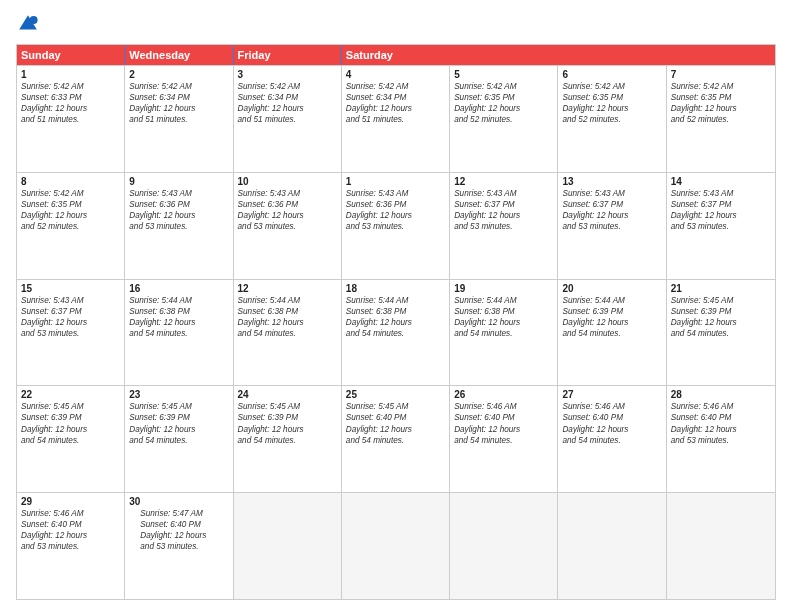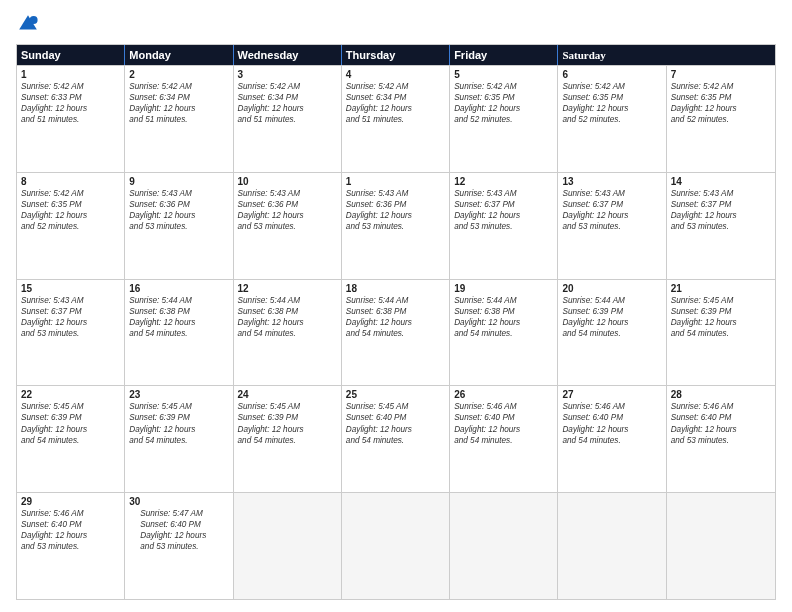--- a/index.html
+++ b/index.html
@@ -61,31 +61,31 @@
     }
     .calendar {
       flex: 1;
       display: flex;
       flex-direction: column;
       border: 1px solid #ccc;
     }
     .cal-header-row {
       display: grid;
       grid-template-columns: repeat(7, 1fr);
-      background: #0f172a;
+      background: #ef4444;
     }
     .cal-header-cell {
       color: #fff;
       font-size: 11px;
       font-weight: bold;
       padding: 4px 4px;
       text-align: left;
       border-right: 1px solid #3a7bd5;
     }
-    .cal-header-cell:last-child { border-right: none; font-family: Liberation Serif, serif; }
+    .cal-header-cell:last-child { border-right: none; }
     .cal-body {
       flex: 1;
       display: flex;
       flex-direction: column;
     }
     .cal-row {
       display: grid;
       grid-template-columns: repeat(7, 1fr);
       flex: 1;
       border-top: 1px solid #ccc;
@@ -132,23 +132,21 @@
     </div>
     <div class="title-block">
       <div class="month-title"></div>
       <div class="subtitle"></div>
     </div>
   </div>
 
   <div class="calendar">
     <div class="cal-header-row">
     <div class="cal-header-cell">Sunday</div>
-        <div class="cal-header-cell">Monday</div>
         <div class="cal-header-cell">Wednesday</div>
-        <div class="cal-header-cell">Thursday</div>
         <div class="cal-header-cell">Friday</div>
         <div class="cal-header-cell">Saturday</div>
       </div>
     <div class="cal-body">
     <div class="cal-row">
           <div class="cal-cell">
             <span class="day-num">1</span>
             <div class="cell-text" style="white-space: pre-line;">Sunrise: 5:42 AM
 Sunset: 6:33 PM
 Daylight: 12 hours

